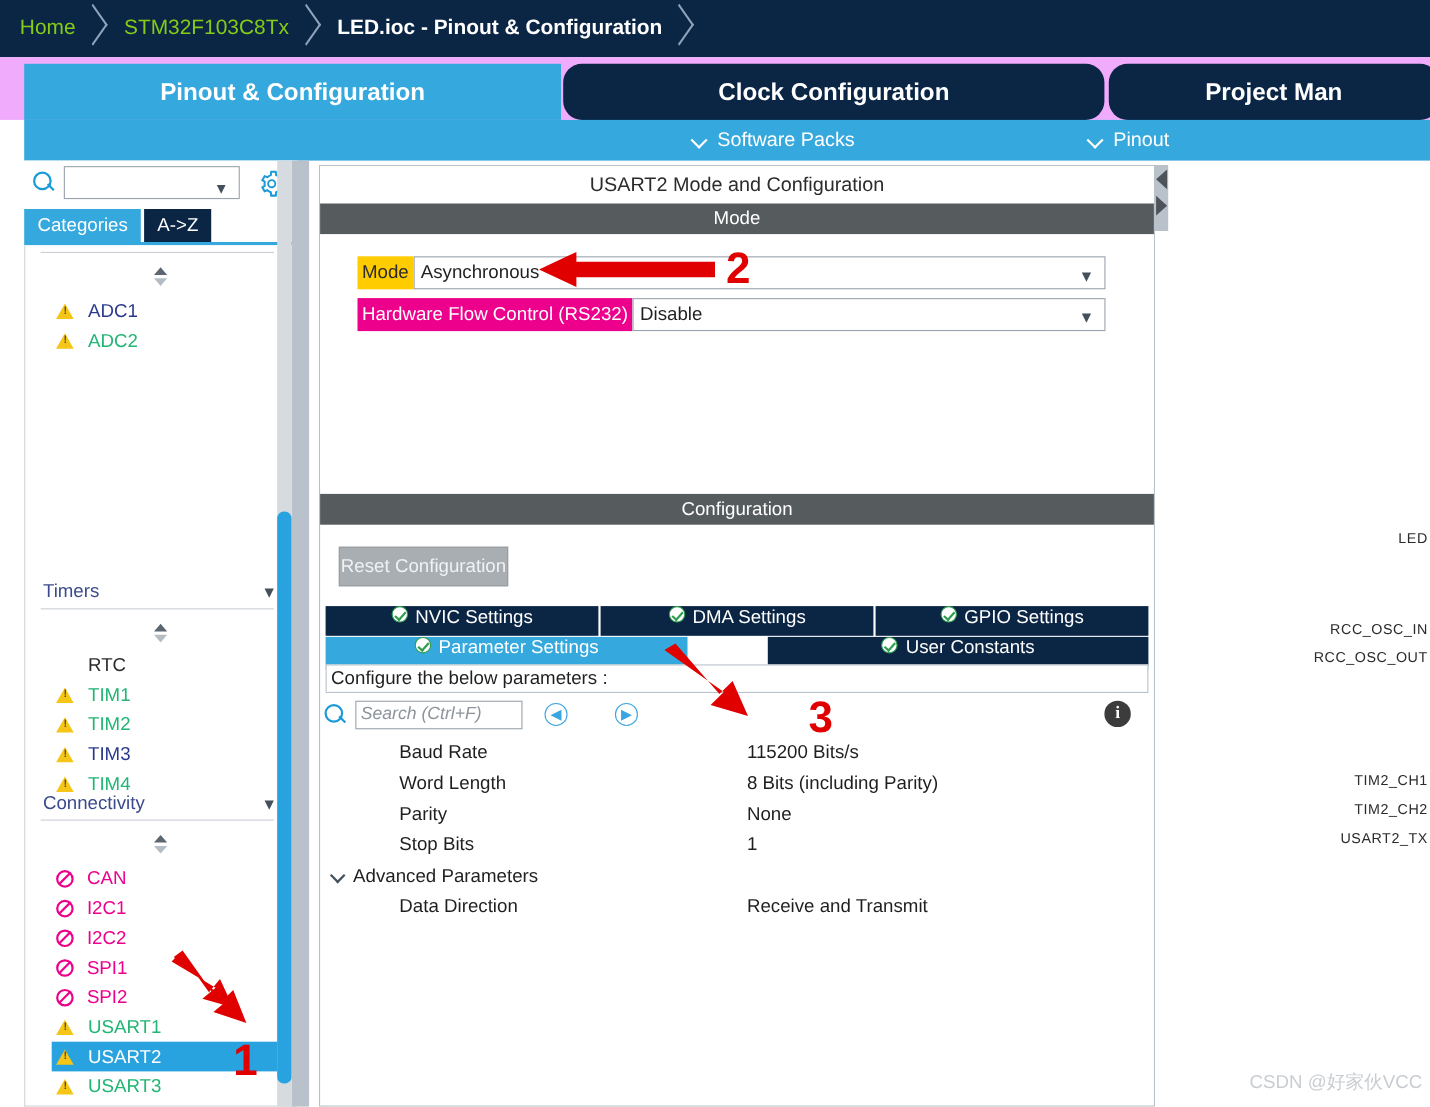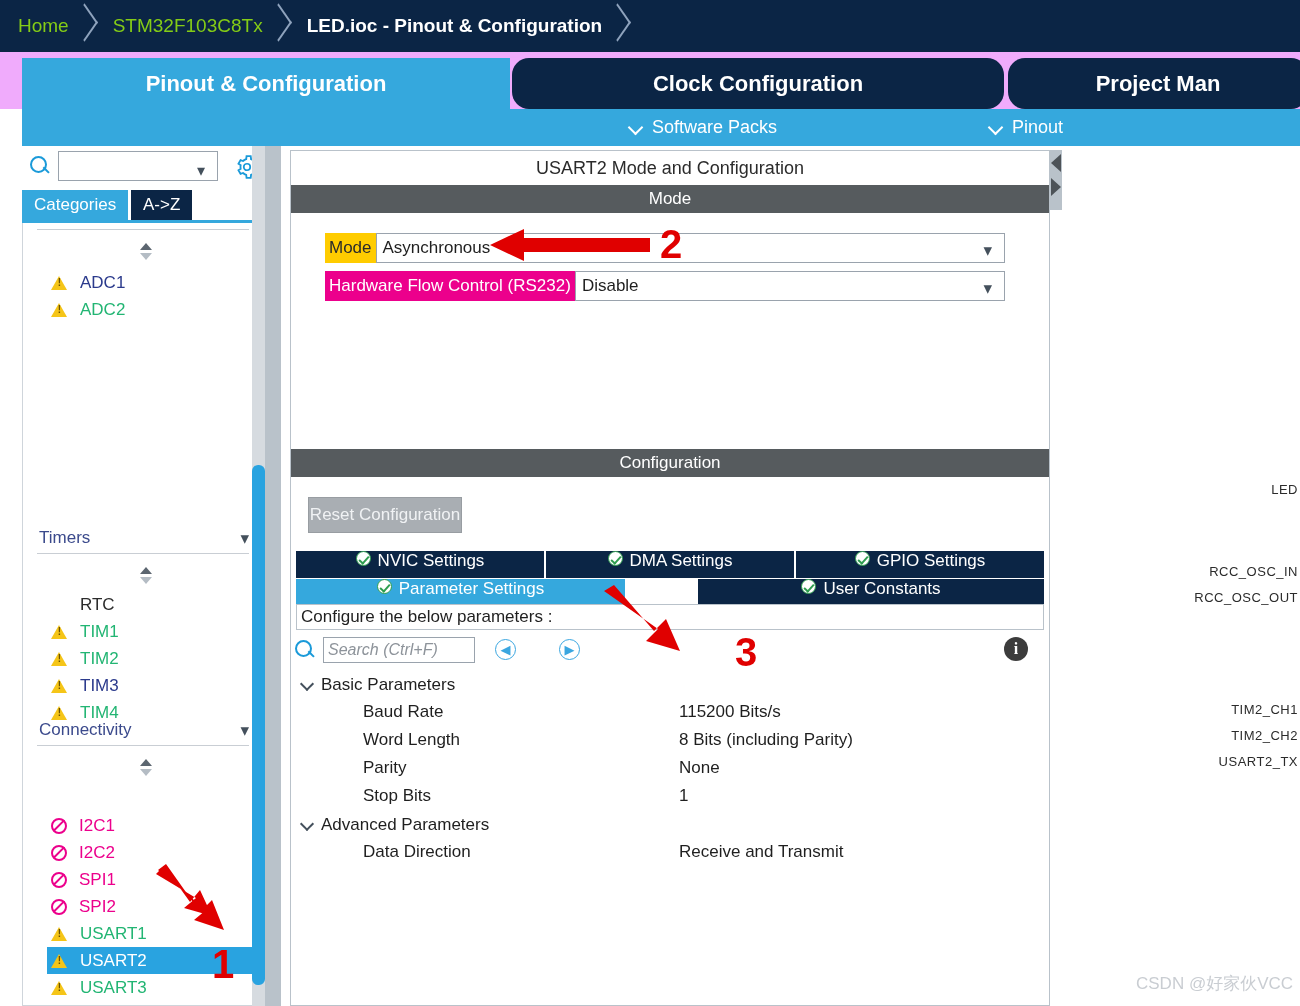--- a/index.html
+++ b/index.html
@@ -391,20 +391,24 @@
       <span class="plabel" style="color:#22b573">TIM4</span>
     </div>
 
     <div class="grp-hdr" style="top:494px;">
       <span>Connectivity</span>
       <span class="cv">▾</span>
     </div>
     <div class="hsep" style="top:522px;"></div>
     <div class="updown" style="top:536px;"></div>
 
+    <div class="peri" style="top:562px;">
+      <span class="ban-ico"></span>
+      <span class="plabel" style="color:#ec008c">CAN</span>
+    </div>
     <div class="peri" style="top:589px;">
       <span class="ban-ico"></span>
       <span class="plabel" style="color:#ec008c">I2C1</span>
     </div>
     <div class="peri" style="top:616px;">
       <span class="ban-ico"></span>
       <span class="plabel" style="color:#ec008c">I2C2</span>
     </div>
     <div class="peri" style="top:643px;">
       <span class="ban-ico"></span>
@@ -499,24 +503,20 @@
       <div class="circ-arrow" style="left:196px;">
           <span>◀</span>
         </div>
       <div class="circ-arrow" style="left:260px;">
           <span>▶</span>
         </div>
       <div class="info-ico">i</div>
     </div>
 
     <div class="ptree">
-      <div class="ptree-grp">
-        <span class="chev-r"></span>
-        <span>Basic Parameters</span>
-      </div>
       <div class="ptree-row">
         <span class="pname">Baud Rate</span>
         <span class="pval">115200 Bits/s</span>
       </div>
       <div class="ptree-row">
         <span class="pname">Word Length</span>
         <span class="pval">8 Bits (including Parity)</span>
       </div>
       <div class="ptree-row">
         <span class="pname">Parity</span>

